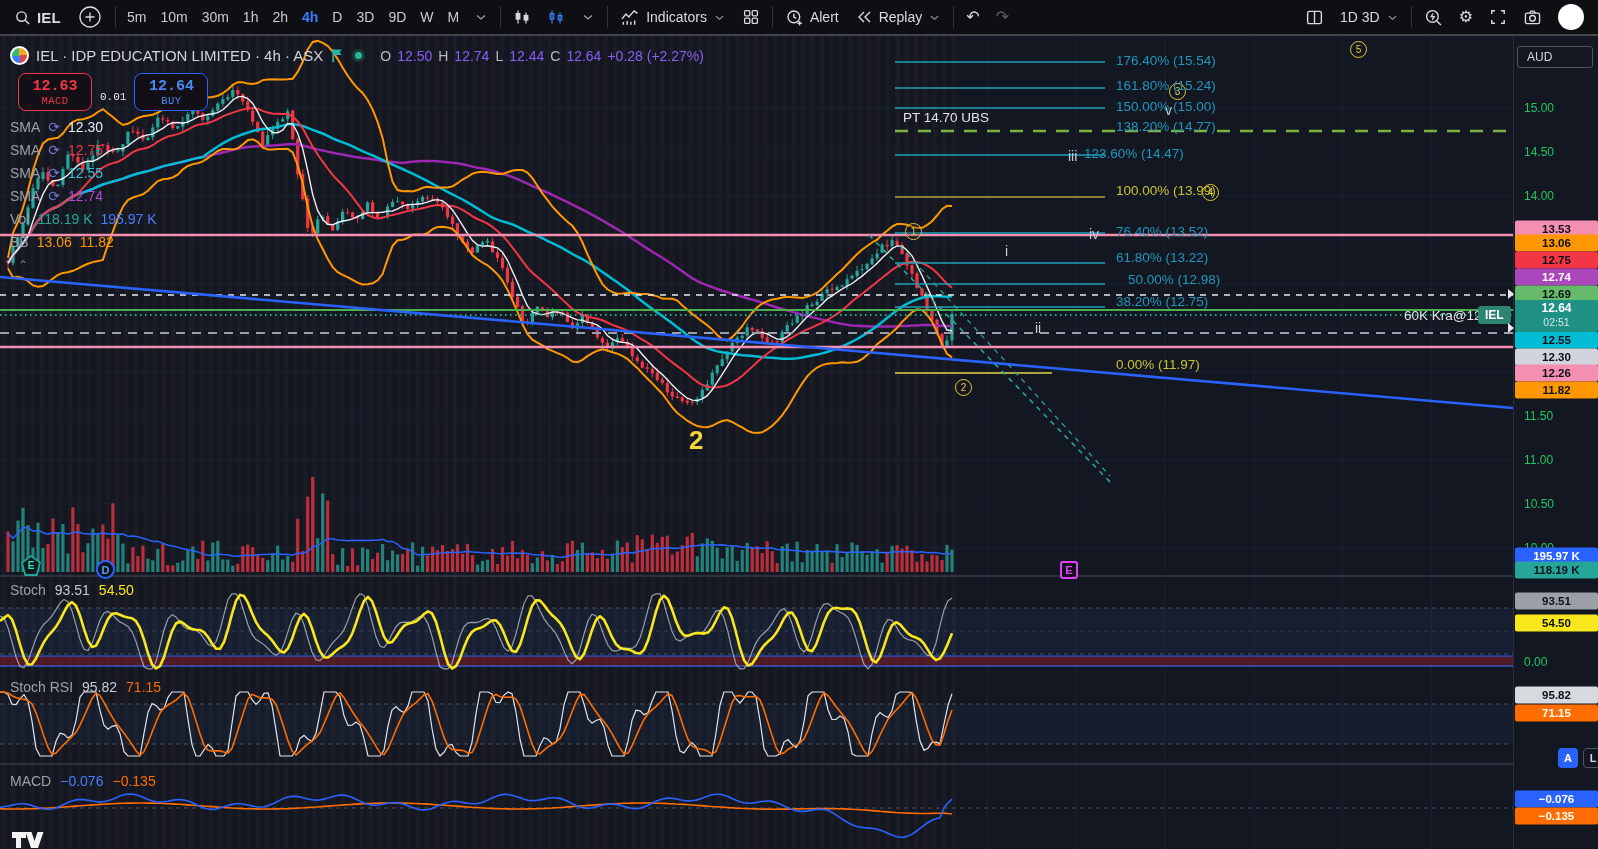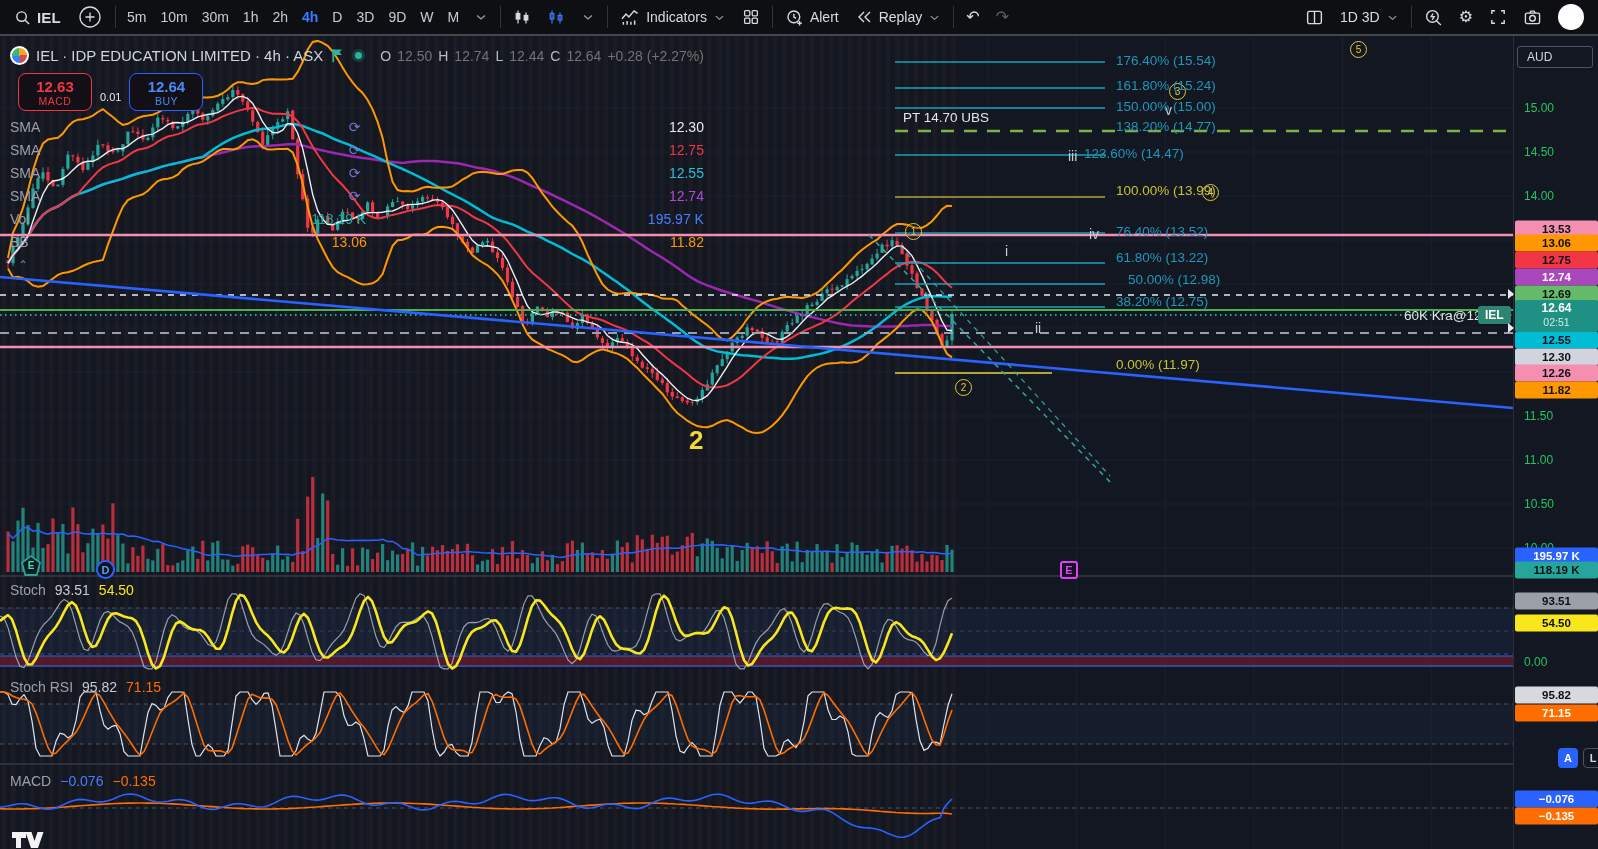--- a/index.html
+++ b/index.html
@@ -30,30 +30,30 @@
   #plot { position:absolute; left:0; top:0; }
 
   
   #legend { position:absolute; left:10px; top:10px; z-index:20; color:#d1d4dc; }
   .lg-title-row { display:flex; align-items:center; gap:7px; font-size:15px; cursor:pointer; }
   .lg-logo { width:19px; height:19px; border-radius:50%;
     background:conic-gradient(#f5a623 0 25%, #e04646 25% 50%, #3b7dff 50% 75%, #35b977 75% 100%);
     border:2px solid #fff; flex:none; }
   .lg-dot { width:13px; height:13px; border-radius:50%; background:#2bb3a2; border:3px solid #173f38; }
   .ohlc { display:flex; gap:6px; font-size:14px; margin-left:8px; }
-  .ohlc .k { color:#b7bcc7; } .ohlc .v { color:#737373; }
-  .trade-row { display:flex; align-items:flex-end; gap:6px; margin:8px 0 4px 8px; }
+  .ohlc .k { color:#b7bcc7; } .ohlc .v { color:#8b5cf6; }
+  .trade-row { display:flex; align-items:flex-end; gap:6px; margin:8px 0 4px 8px;font-family:Liberation Mono, monospace; }
   .trade-btn { width:74px; border-radius:8px; text-align:center; padding:4px 0 3px;
     background:#121016; cursor:pointer; }
   .trade-btn .p { font-size:15px; font-weight:700; }
   .trade-btn .l { font-size:10.5px; letter-spacing:.5px; }
   .sell { border:1px solid #f23645; color:#f23645; }
   .buy  { border:1px solid #2962ff; color:#4a8af4; }
   .spread { color:#e6e9f0; font-size:11px; margin:0 2px 8px; }
-  .lg-row { display:flex; align-items:center; gap:15px; height:23px; font-size:14px; cursor:pointer;justify-content:space-between; }
+  .lg-row { display:flex; align-items:center; gap:8px; height:23px; font-size:14px; cursor:pointer; }
   .lg-label { color:#9aa0ab; }
   .spin { color:#6e79d6; font-size:14px; }
   .collapse-btn { margin:4px 0 0 2px; width:22px; height:16px; color:#787b86; font-size:12px;
     display:flex; align-items:center; justify-content:center; cursor:pointer; }
 
   
   .fib-label { position:absolute; font-size:13.5px; white-space:nowrap; z-index:12; }
   .note { position:absolute; color:#e5e5e5; font-size:13.5px; white-space:nowrap; z-index:12; }
   .roman { position:absolute; color:#c8ccd6; font-size:14px; z-index:12; }
   .circled { position:absolute; width:17px; height:17px; border:1.5px solid #e8c83a; color:#e8c83a;

